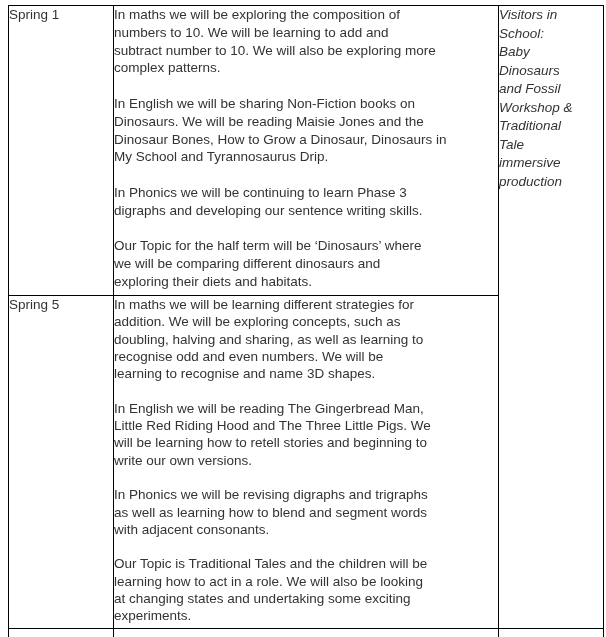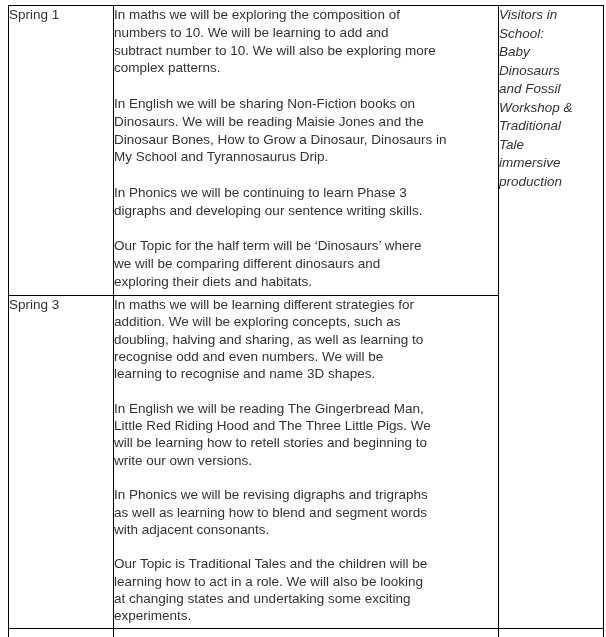--- a/index.html
+++ b/index.html
@@ -93,21 +93,21 @@
 Baby
 Dinosaurs
 and Fossil
 Workshop &amp;
 Traditional
 Tale
 immersive
 production</td>
       </tr>
       <tr class="row2">
-        <td class="term">Spring 3</td>
+        <td class="term">Spring 5</td>
         <td class="desc desc2">In maths we will be learning different strategies for
 addition. We will be exploring concepts, such as
 doubling, halving and sharing, as well as learning to
 recognise odd and even numbers. We will be
 learning to recognise and name 3D shapes.
 
 In English we will be reading The Gingerbread Man,
 Little Red Riding Hood and The Three Little Pigs. We
 will be learning how to retell stories and beginning to
 write our own versions.

